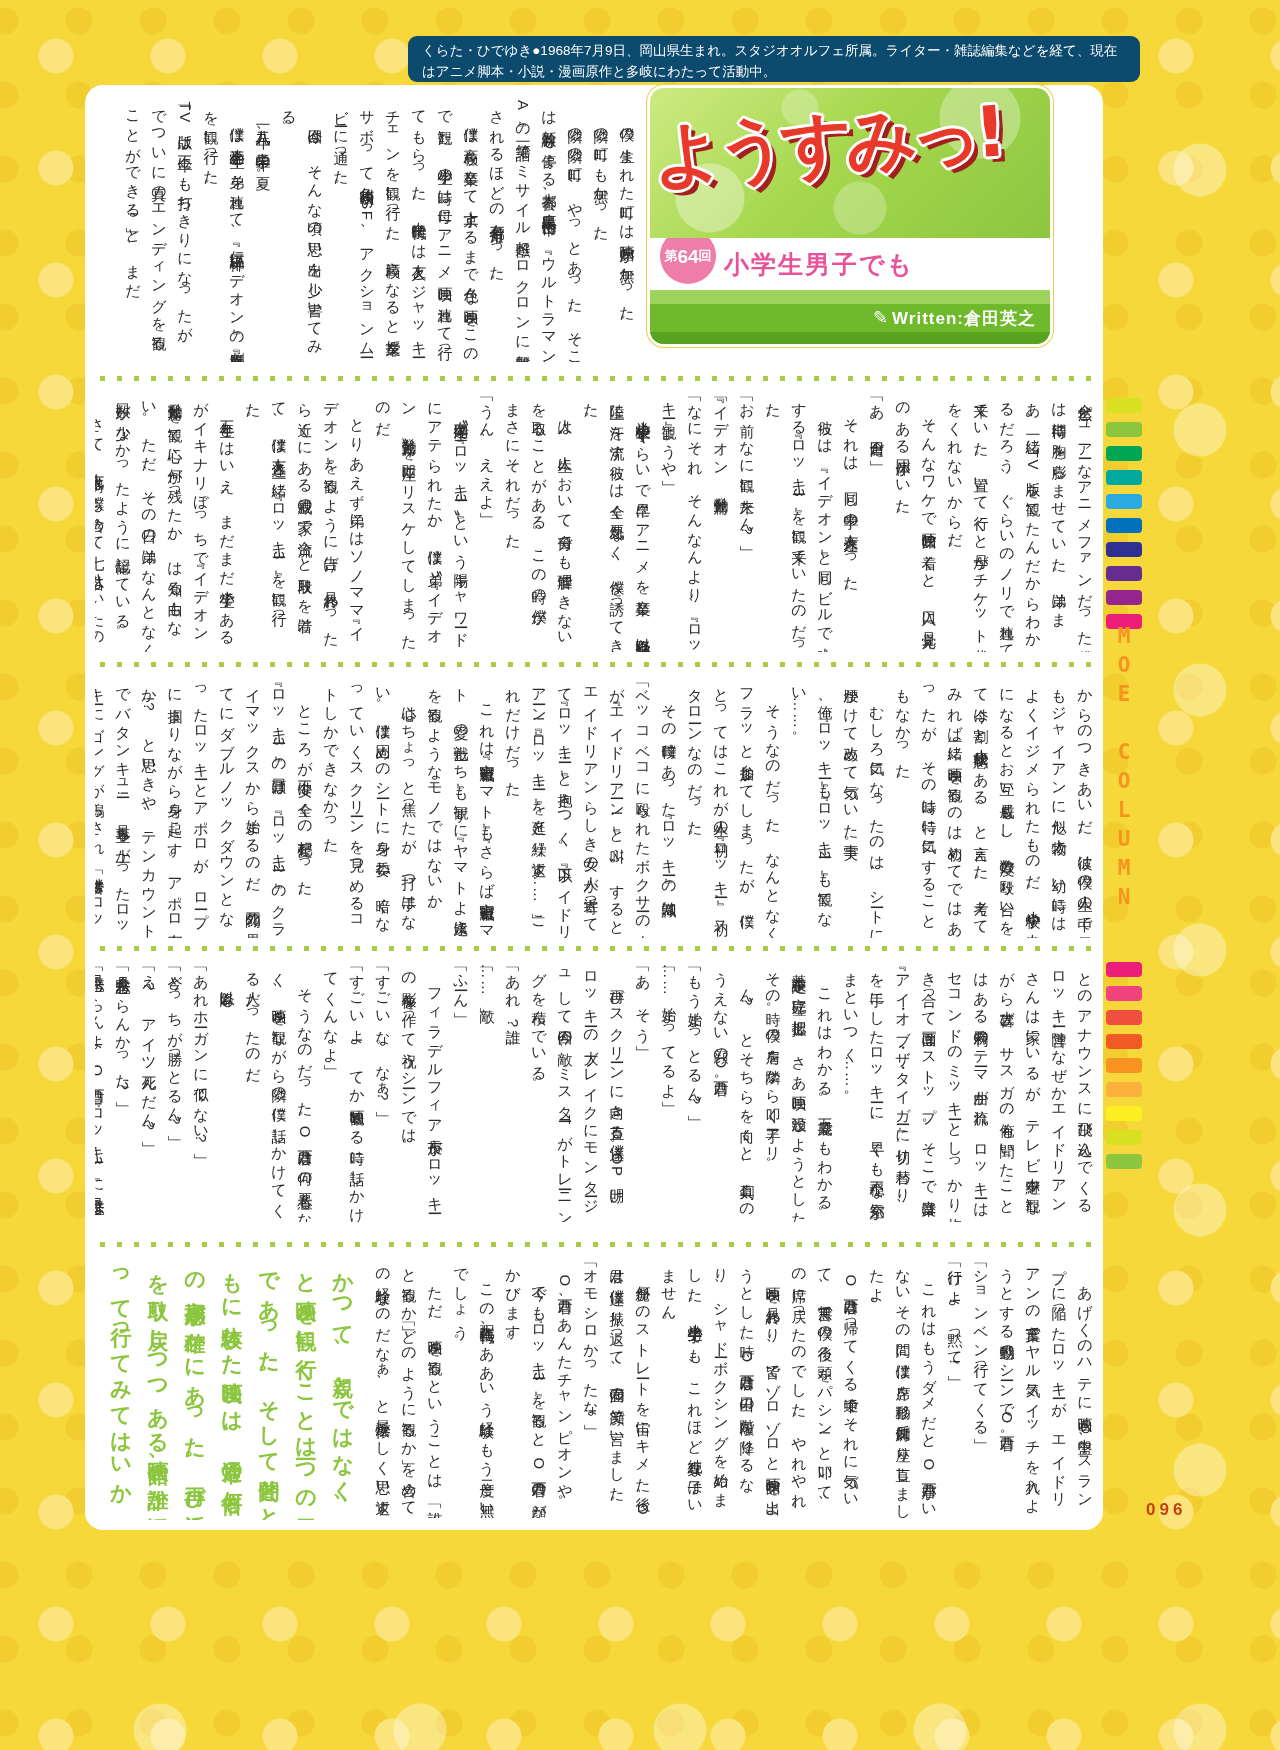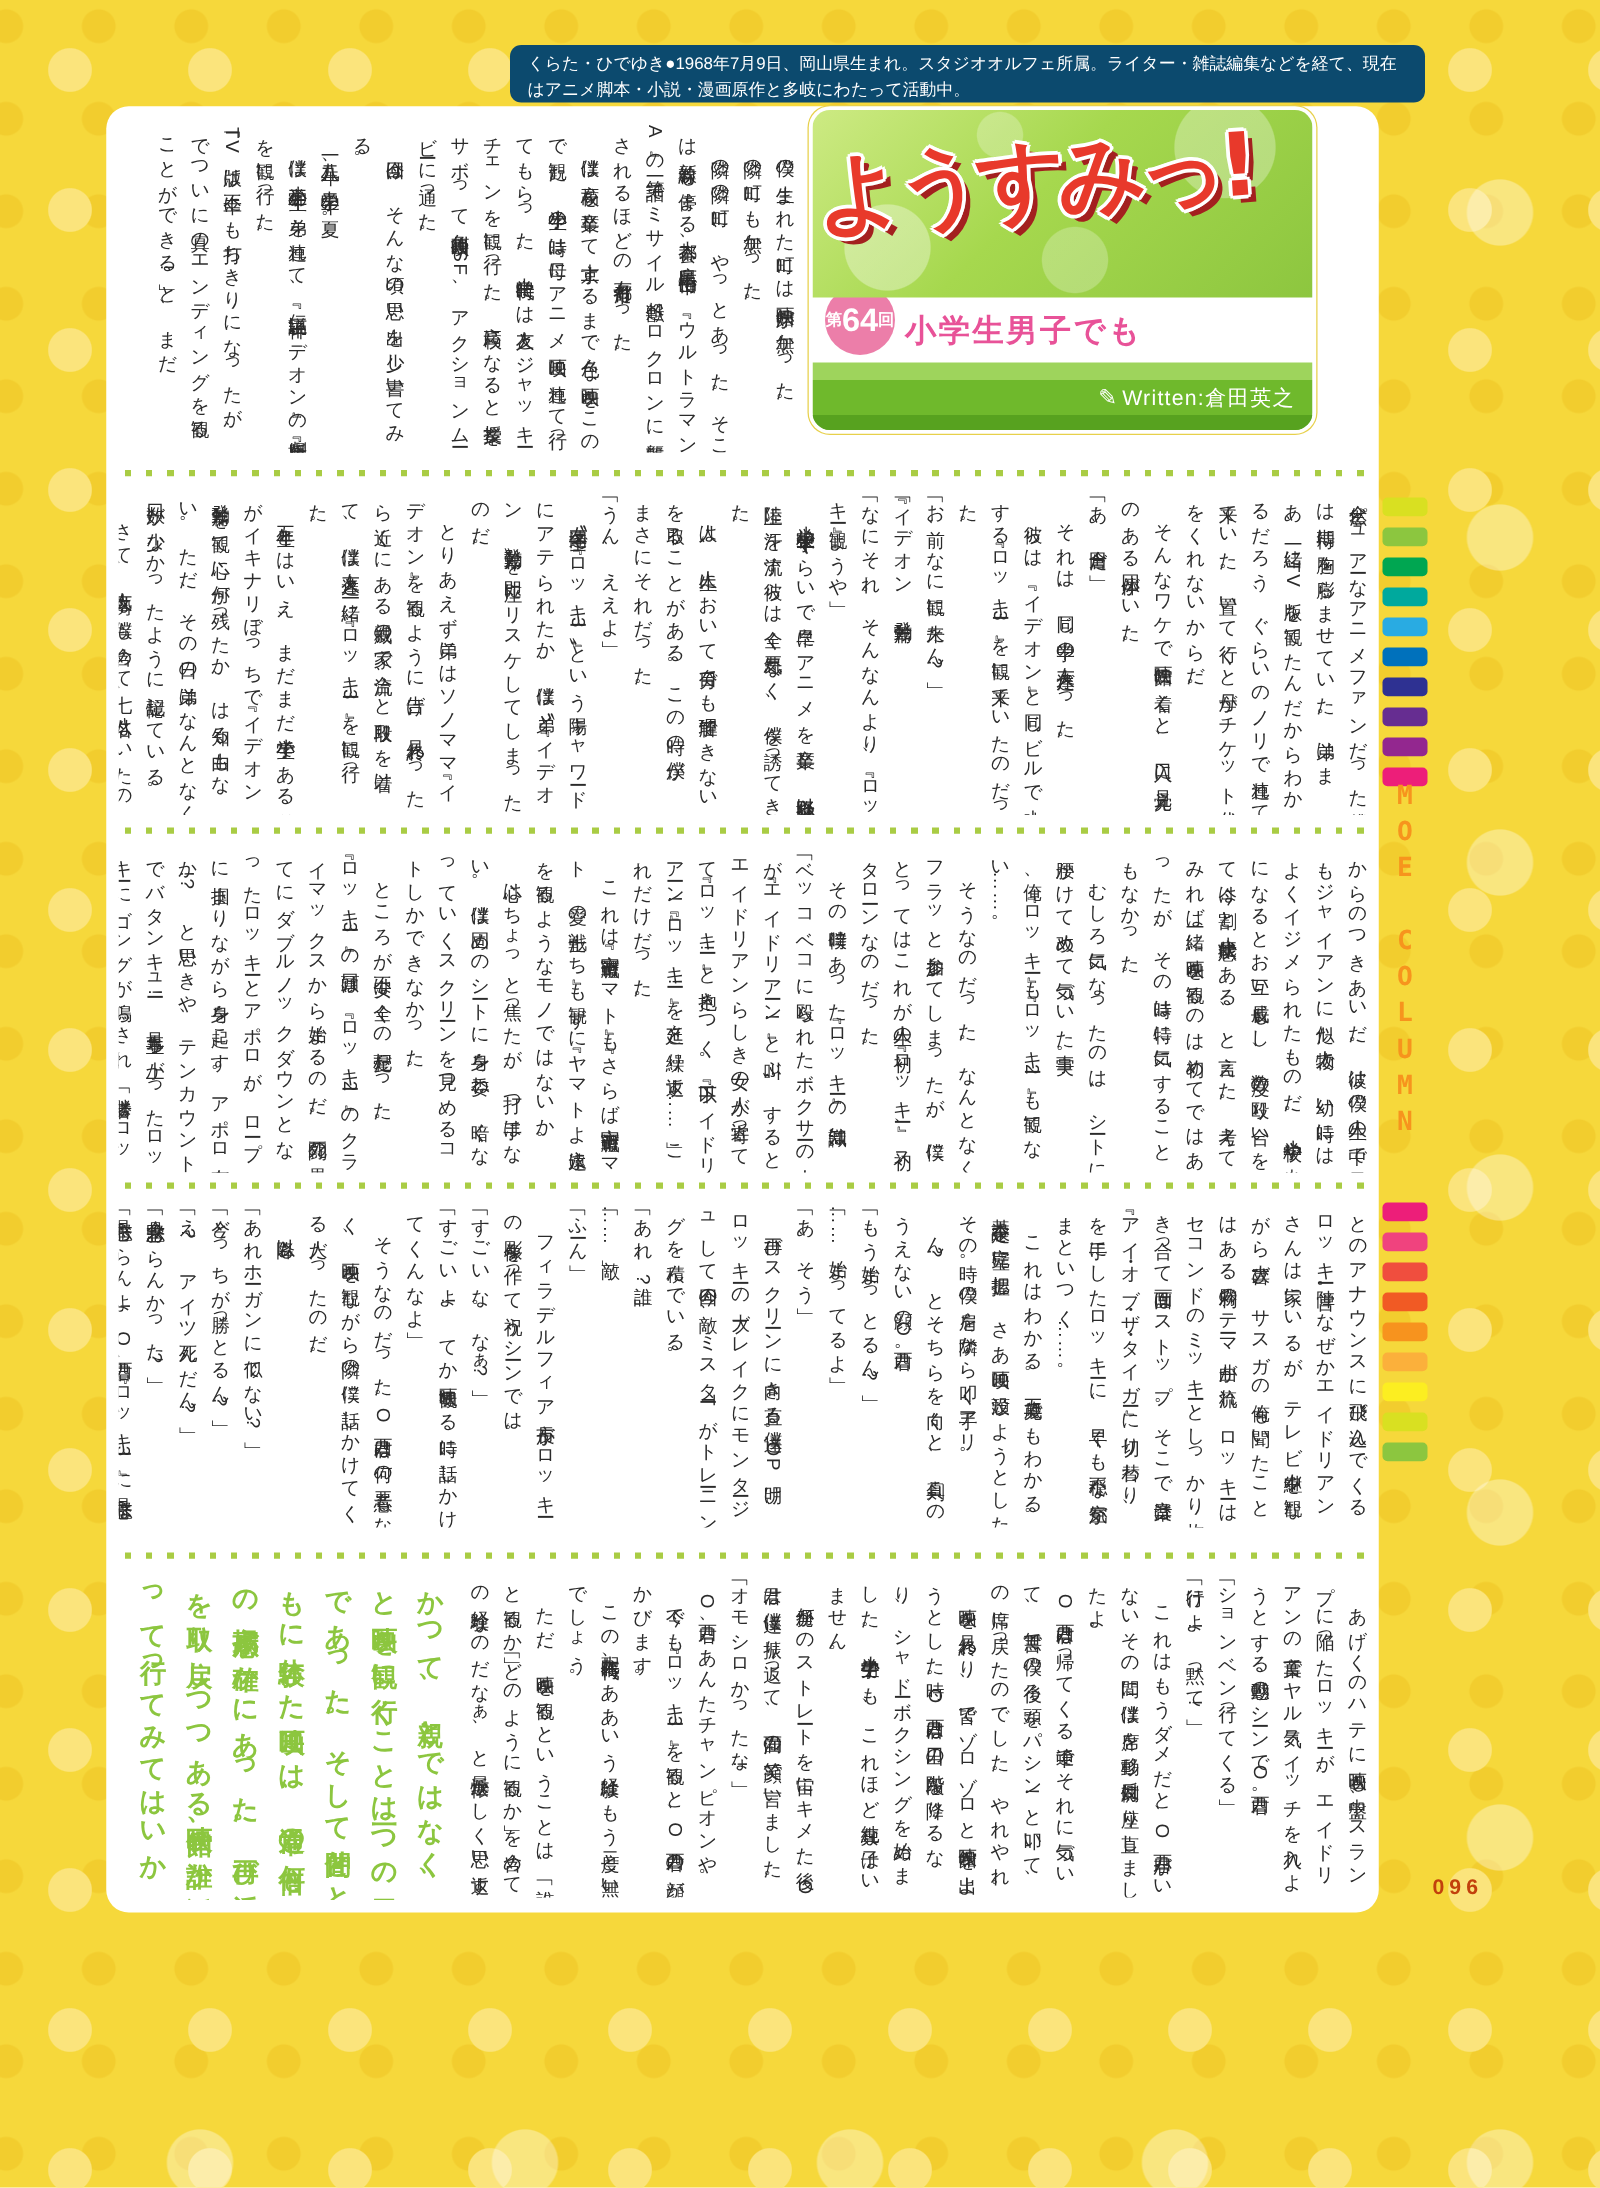--- a/index.html
+++ b/index.html
@@ -50,30 +50,30 @@
       2px 2px 0 #fff,-2px -2px 0 #fff,2px -2px 0 #fff,-2px 2px 0 #fff,
       6px 6px 0 #a3201f;
   }
   .tb-mid{height:52px;background:#ffffff;display:flex;align-items:center;}
   .ep-circle{
     width:56px;height:56px;border-radius:50%;background:#ec7ea9;
     color:#fff;display:flex;align-items:center;justify-content:center;
     margin:-16px 8px 0 10px;font-weight:bold;flex:0 0 auto;
   }
   .ep-circle .sm{font-size:13px;}
-  .ep-circle .num{font-size:26px;line-height:1;}
+  .ep-circle .num{font-size:19px;line-height:1;}
   .ep-title{color:#e85298;font-weight:bold;font-size:25px;letter-spacing:2px;}
   .tb-bottom{
     position:relative;height:54px;
     background:linear-gradient(180deg,#9ed45c 0 14px,#6fb92c 14px 100%);
   }
   .tb-bottom:after{content:"";position:absolute;left:0;bottom:0;width:100%;height:12px;background:#57a21f;}
   .credit{
     position:absolute;right:14px;bottom:14px;z-index:2;
-    color:#ffffff;font-size:17px;font-weight:normal;letter-spacing:1px;
+    color:#ffffff;font-size:17px;font-weight:bold;letter-spacing:1px;
   }
   .credit .pencil{font-size:18px;margin-right:3px;}
   
   .vband{
     position:absolute;
     writing-mode:vertical-rl;
     overflow:hidden;
     white-space:pre-wrap;
     font-size:15px;line-height:26px;letter-spacing:1.5px;
     color:#2b2b2b;

